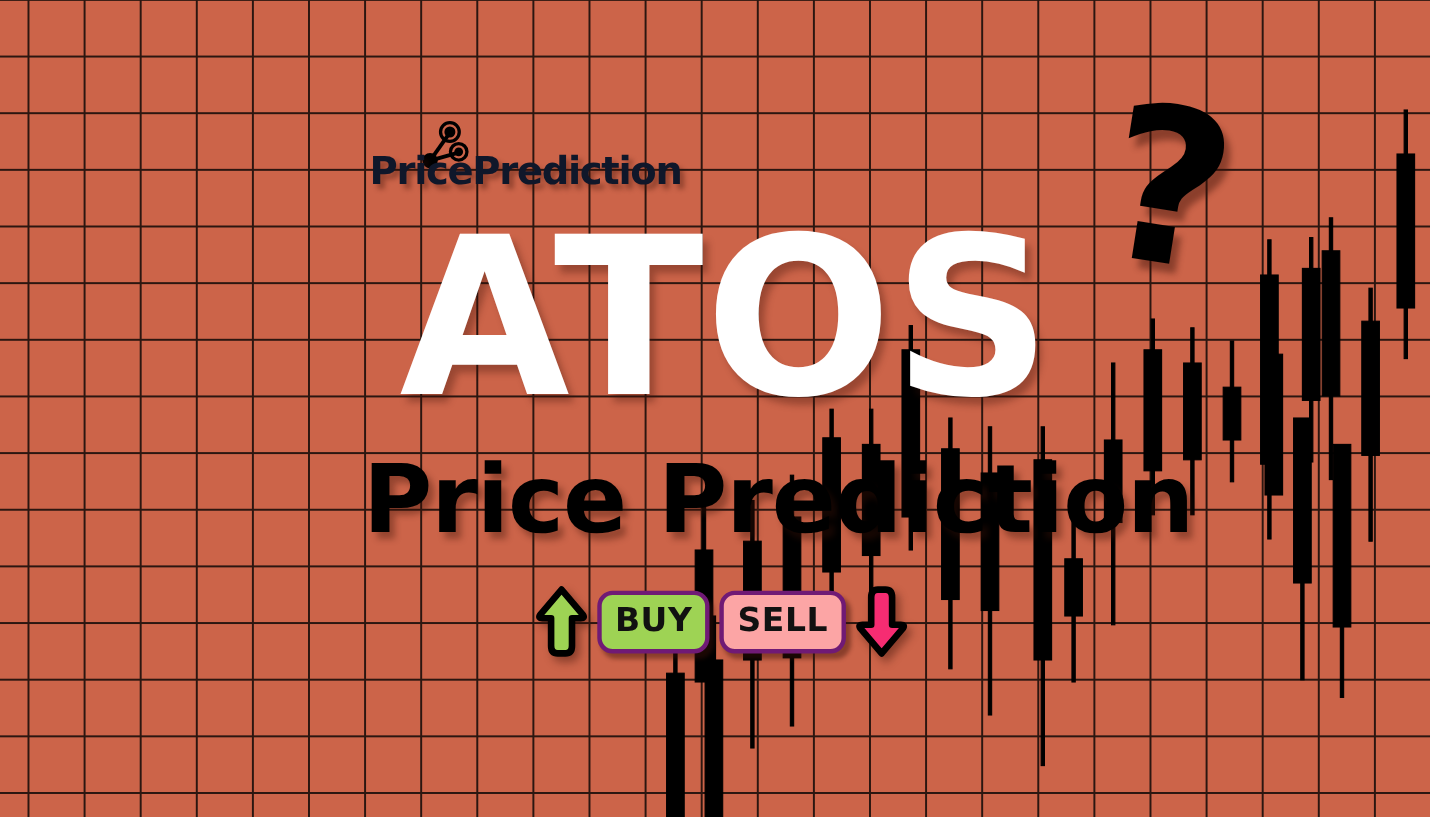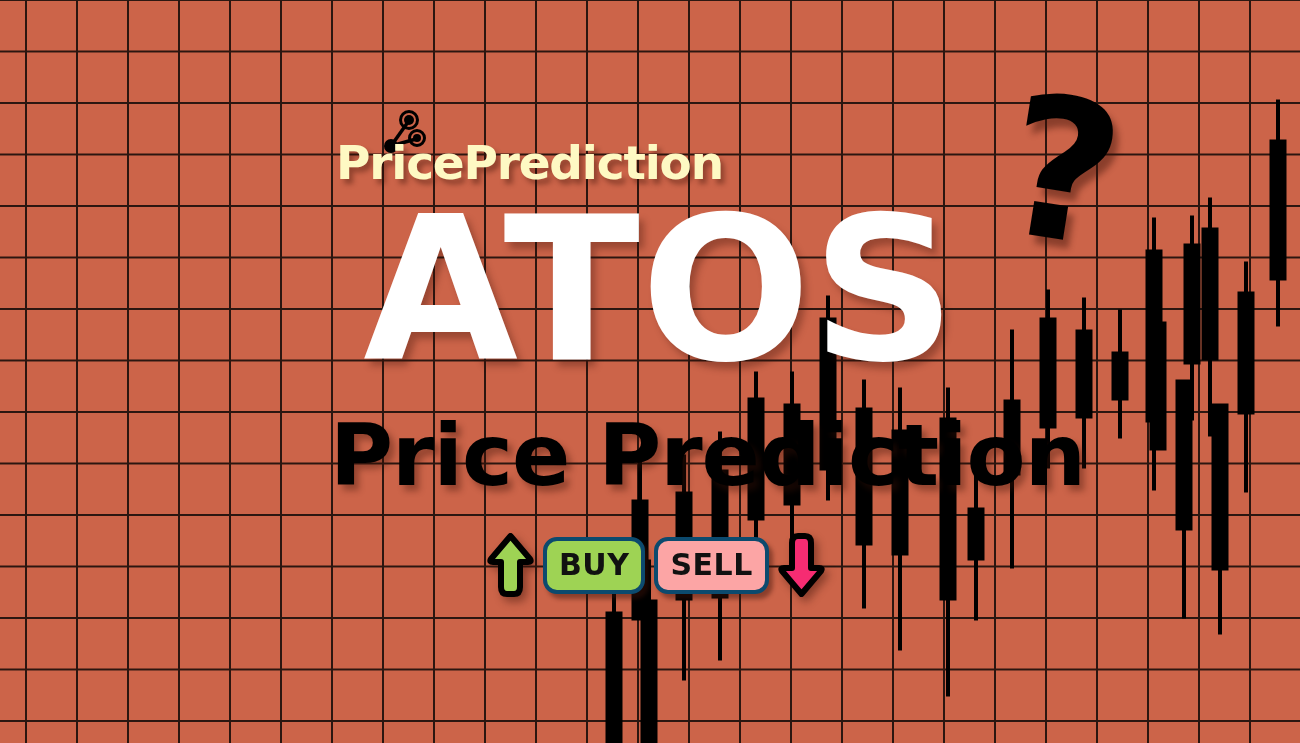--- a/index.html
+++ b/index.html
@@ -37,23 +37,23 @@
 
   
   #content {
     position: absolute;
     inset: 0;
   }
   .brand {
     position: absolute;
     left: 336px;
     top: 139px;
-    font-size: 47px;
-    font-weight: bold;
-    color: #fef9c3;
+    font-size: 35px;
+    font-weight: bold;
+    color: #0f172a;
     letter-spacing: -1.2px;
     text-shadow: 4px 5px 5px rgba(60,18,8,0.40);
     white-space: nowrap;
     line-height: 1;
   }
   .brand-mark {
     position: absolute;
     left: 378px;
     top: 108px;
     width: 52px;
@@ -105,21 +105,21 @@
     position: absolute;
     left: 487px;
     top: 532px;
     display: flex;
     align-items: center;
     gap: 9px;
   }
   .arrow-ico { filter: drop-shadow(4px 5px 4px rgba(60,18,8,0.45)); }
   .pill {
     position: relative;
-    border: 4px solid #0c4a6e;
+    border: 4px solid #701a75;
     border-radius: 14px;
     padding: 9px 12px 10px 12px;
     font-size: 30px;
     font-weight: bold;
     color: #111111;
     letter-spacing: 0.5px;
     line-height: 1;
     box-shadow: 4px 5px 4px rgba(60,18,8,0.45);
     font-family: "DejaVu Sans", "Liberation Sans", sans-serif;
   }

